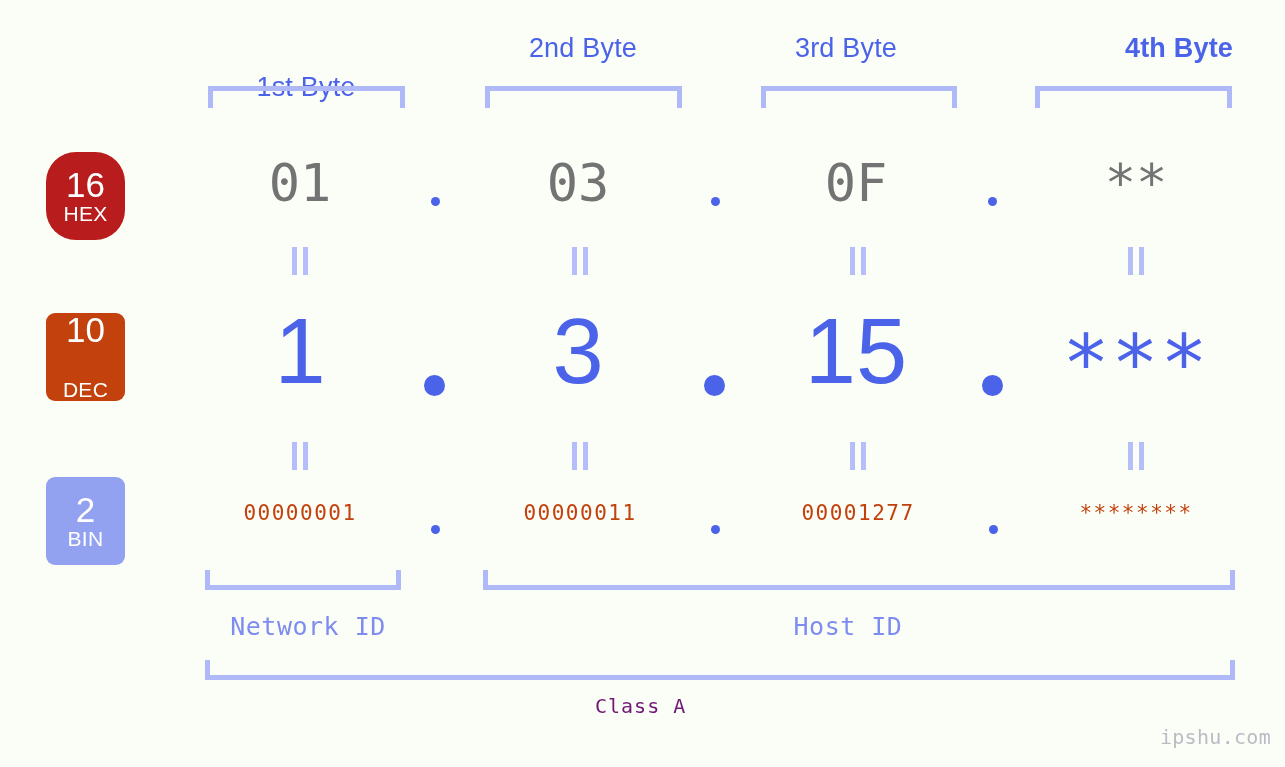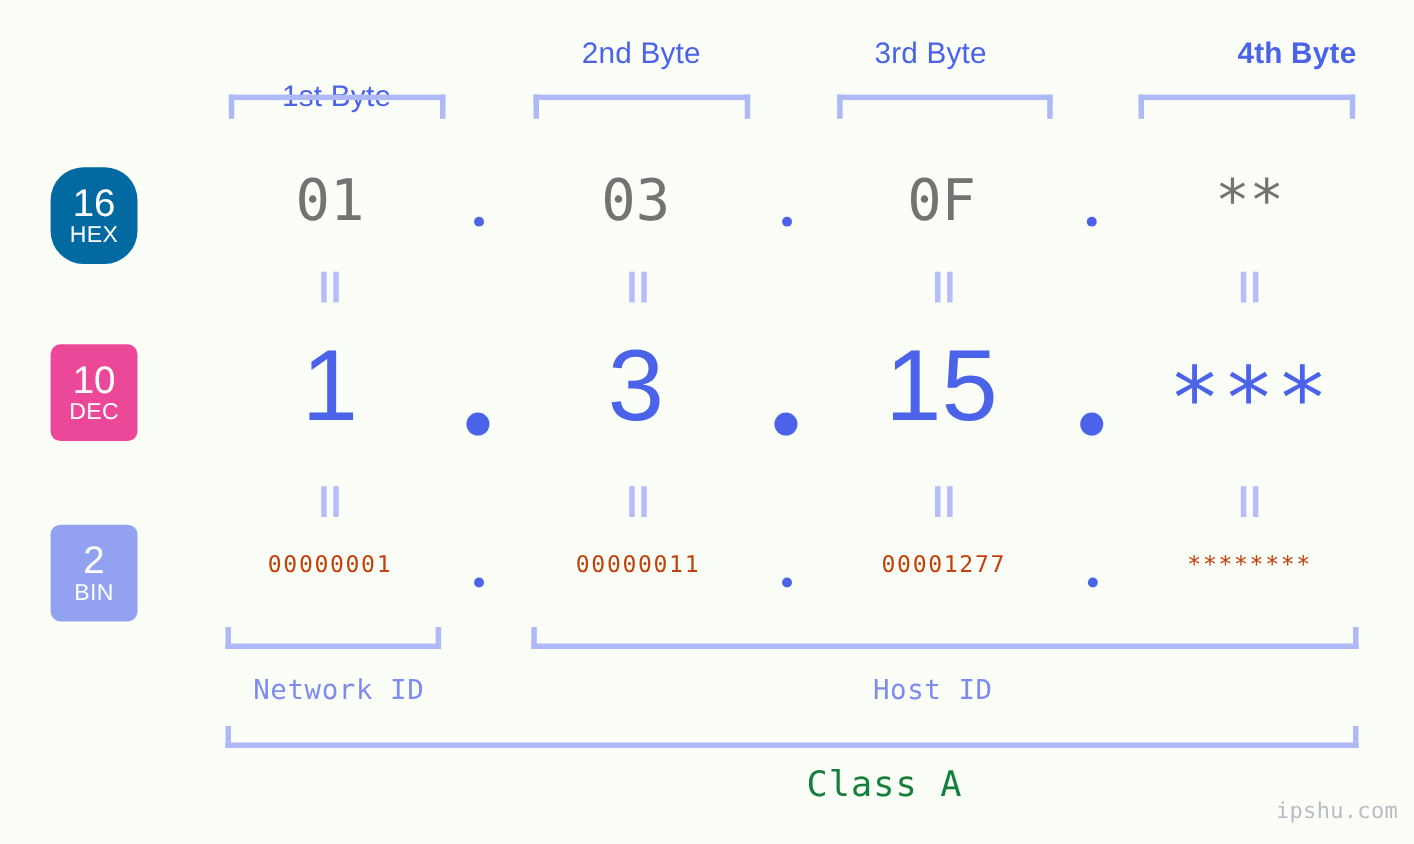--- a/index.html
+++ b/index.html
@@ -71,22 +71,22 @@
     font-size: 35px;
     line-height: 34px;
     font-weight: 400;
   }
   .badge .abbr {
     font-size: 21px;
     line-height: 23px;
     font-weight: 400;
     letter-spacing: 0.3px;
   }
-  .badge-hex { top: 152px; background: #0369a1; border-radius: 30px; }
-  .badge-dec { top: 313px; background: #ec4899; }
+  .badge-hex { top: 152px; background: #b91c1c; border-radius: 30px; }
+  .badge-dec { top: 313px; background: #c2410c; justify-content: space-between; }
   .badge-bin { top: 477px; background: #93a2f0; }
 
   
   .cell {
     position: absolute;
     text-align: center;
     white-space: pre;
   }
 
   .row-hex .cell {
@@ -151,24 +151,24 @@
   .region-label {
     position: absolute;
     text-align: center;
     font-family: "DejaVu Sans Mono", monospace;
     font-size: 25px;
     color: #7e8cf0;
     letter-spacing: 0.5px;
   }
   .class-label {
     position: absolute;
-    text-align: right;
-    font-family: "DejaVu Sans Mono", monospace;
-    font-size: 32px;
-    color: #15803d;
+    text-align: left;
+    font-family: "DejaVu Sans Mono", monospace;
+    font-size: 20px;
+    color: #701a75;
     letter-spacing: 1px;
   }
 
   
   .watermark {
     position: absolute;
     right: 14px;
     bottom: 18px;
     font-family: "DejaVu Sans Mono", monospace;
     font-size: 20px;

